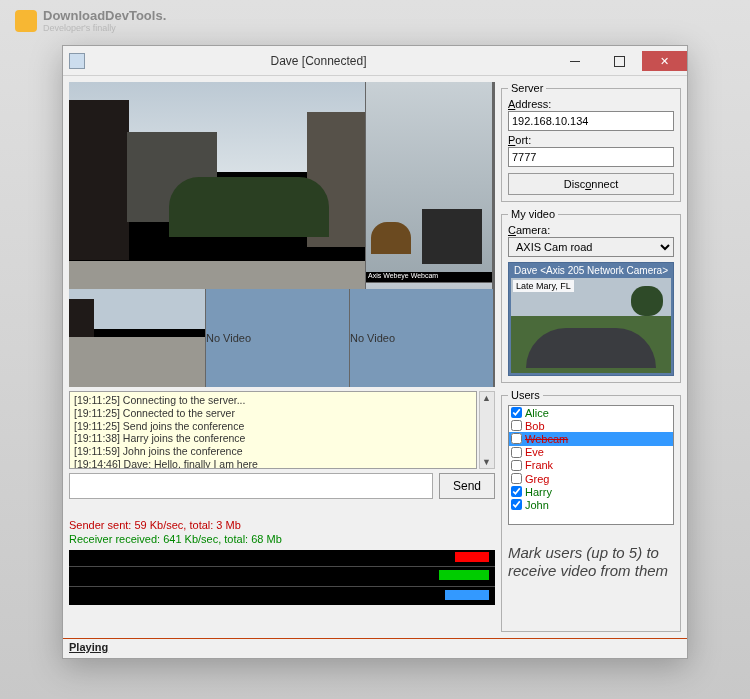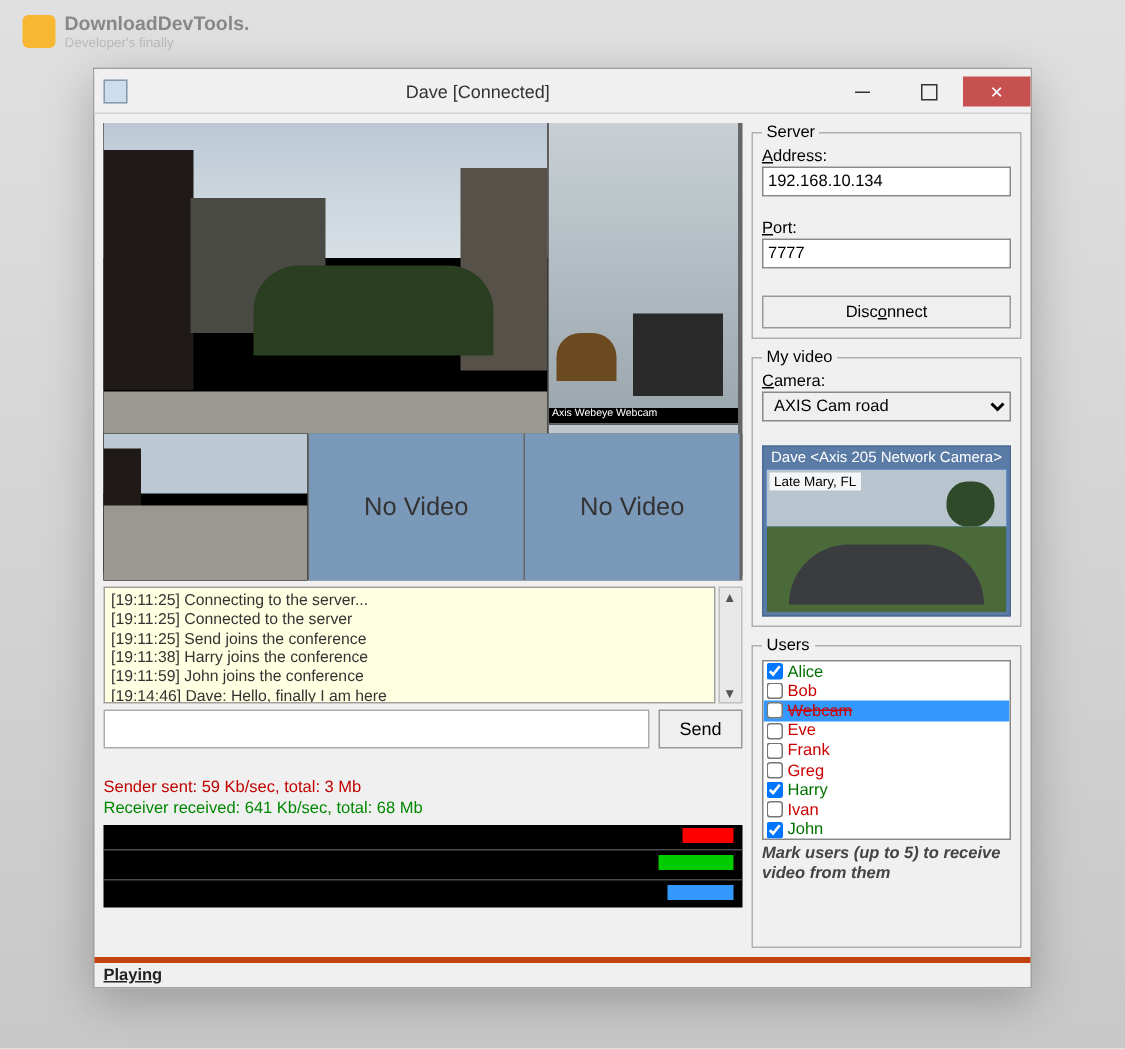--- a/index.html
+++ b/index.html
@@ -84,21 +84,21 @@
   .vpane.main .cap{position:absolute;left:0;right:0;bottom:0;height:14px;background:#000;color:#c0c0a0;font-size:8px;padding:1px 3px;white-space:nowrap;overflow:hidden;}
   .vpane.r1{background:#000;}
   .vpane.r1 .sky{position:absolute;inset:0;background:linear-gradient(#c8d0d5,#9aa6ad);}
   .vpane.r1 .box{position:absolute;right:10px;bottom:18px;width:60px;height:55px;background:#2a2a2a;}
   .vpane.r1 .tt{position:absolute;left:5px;bottom:28px;width:40px;height:32px;background:#6b4a20;border-radius:16px 16px 0 0;}
   .vpane.r1 .bar{position:absolute;left:0;right:0;bottom:0;height:10px;background:#000;color:#fff;font-size:7px;padding:0 2px;}
   .vpane.r2{background:#000;}
   .vpane.r2 .sky{position:absolute;inset:0;height:30px;background:linear-gradient(#c2cad1,#aab4bb);}
   .vpane.r2 .for{position:absolute;left:0;right:0;top:25px;height:42px;background:#6e6a3a;}
   .vpane.r2 .grn{position:absolute;left:0;right:0;bottom:0;height:35px;background:#3a5a32;}
-  .vpane.mini { display:flex;align-items:center;justify-content:center;color:#333;font-size:17px;}
+  .vpane.mini { display:flex;align-items:center;justify-content:flex-start;color:#333;font-size:11px;}
   .vpane.mini.withimg{background:#000;padding:0;position:relative;}
   .vpane.mini.withimg .sky1{position:absolute;inset:0;height:40px;background:#bcc9d4;}
   .vpane.mini.withimg .bl{position:absolute;left:0;top:10px;width:25px;height:70px;background:#1f1a18;}
   .vpane.mini.withimg .pl{position:absolute;left:0;right:0;bottom:0;height:50px;background:#9a9891;}
 
   .bottomgrid{
     display:grid;
     grid-template-columns: 136px 143px 143px;
     grid-template-rows: 98px;
     gap:1px;
@@ -132,42 +132,42 @@
   .statslines .s2{color:#008800;}
   .statslines .s3{color:#0000dd;}
   .graph{height:55px;background:#000;position:relative;overflow:hidden;}
   .graph .line{position:absolute;left:0;right:0;height:1px;background:#4a4a4a;}
   .graph .sp{position:absolute;height:10px;}
   .graph .sp.r{background:#f00;right:6px;top:2px;width:34px;}
   .graph .sp.g{background:#0c0;right:6px;top:20px;width:50px;}
   .graph .sp.b{background:#39f;right:6px;top:40px;width:44px;}
   fieldset{border:1px solid #b0b0b0;padding:4px 6px 6px 6px;}
   legend{font-size:11px;padding:0 3px;}
-  .frow{display:flex;flex-direction:column;margin-bottom:15px;}
+  .frow{display:flex;flex-direction:column;margin-bottom:3px;}
   .frow label{font-size:11px;margin-bottom:1px;}
   .frow label u{text-decoration:underline;}
   .frow input, .frow select{border:1px solid #888;font-size:11px;padding:2px 3px;height:20px;}
   .discbtn{width:100%;height:22px;border:1px solid #999;background:#efefef;font-size:11px;margin-top:3px;}
-  .preview{margin-top:16px;border:1px solid #4a6a94;background:#5a7ba5;padding:2px;}
+  .preview{margin-top:5px;border:1px solid #4a6a94;background:#5a7ba5;padding:2px;}
   .preview .plabel{color:#fff;font-size:10px;text-align:center;margin-bottom:2px;}
   .preview .pimg{height:95px;background:#3b82f6;position:relative;overflow:hidden;}
   .preview .pimg .cap2{position:absolute;top:2px;left:2px;background:rgba(255,255,255,0.85);font-size:9px;padding:1px 3px;}
   .preview .pimg .grass{position:absolute;left:0;right:0;top:38px;bottom:0;background:#4a6a3a;}
   .preview .pimg .drive{position:absolute;left:15px;right:15px;top:50px;height:40px;background:#3a3c40;border-radius:40px 40px 0 0;}
   .preview .pimg .sky{position:absolute;left:0;right:0;top:0;height:38px;background:#b8c4ce;}
   .preview .pimg .tree{position:absolute;right:8px;top:8px;width:32px;height:30px;background:#2e4a28;border-radius:14px;}
   .userlist{height:120px;border:1px solid #888;background:#fff;overflow:hidden;font-size:11px;}
   .userlist .urow{display:flex;align-items:center;height:13.2px;padding:0 2px;gap:3px;}
   .userlist .urow.sel{background:#3399ff;color:#fff;}
   .userlist input[type=checkbox]{width:11px;height:11px;margin:0;}
   .u-green{color:#007000;}
   .u-red{color:#cc0000;}
   .u-strike{text-decoration:line-through;}
-  .hint{font-size:11px;font-style:italic;color:#444;margin-top:3px;line-height:1.2;font-weight:bold;}
-  .statusbar{height:20px;border-top:4px solid #c2410c;padding:2px 6px;font-size:11px;font-weight:bold;color:#222;text-decoration:underline;}
+  .hint{font-size:15px;font-style:italic;color:#444;margin-top:19px;line-height:1.2;}
+  .statusbar{height:20px;border-top:1px solid #c2410c;padding:2px 6px;font-size:11px;font-weight:bold;color:#222;text-decoration:underline;}
 </style>
 </head>
 <body>
 
 <div class="watermark">
   <div class="wm-icon"></div>
   <div>
     <span>DownloadDevTools.</span>
     <span class="sub">Developer's finally</span>
   </div>
@@ -311,24 +311,20 @@
             </div>
             <div class="urow">
               <input type="checkbox" style="">
               <span class="u-red">Greg</span>
             </div>
             <div class="urow">
               <input type="checkbox" checked="" style="">
               <span class="u-green">Harry</span>
             </div>
             <div class="urow">
-              <input type="checkbox" style="">
-              <span class="u-red">Ivan</span>
-            </div>
-            <div class="urow">
               <input type="checkbox" checked="" style="">
               <span class="u-green">John</span>
             </div>
           </div>
         <div class="hint">Mark users (up to 5) to receive video from them</div>
       </fieldset>
     </div>
   </div>
 
   <div class="statusbar">

